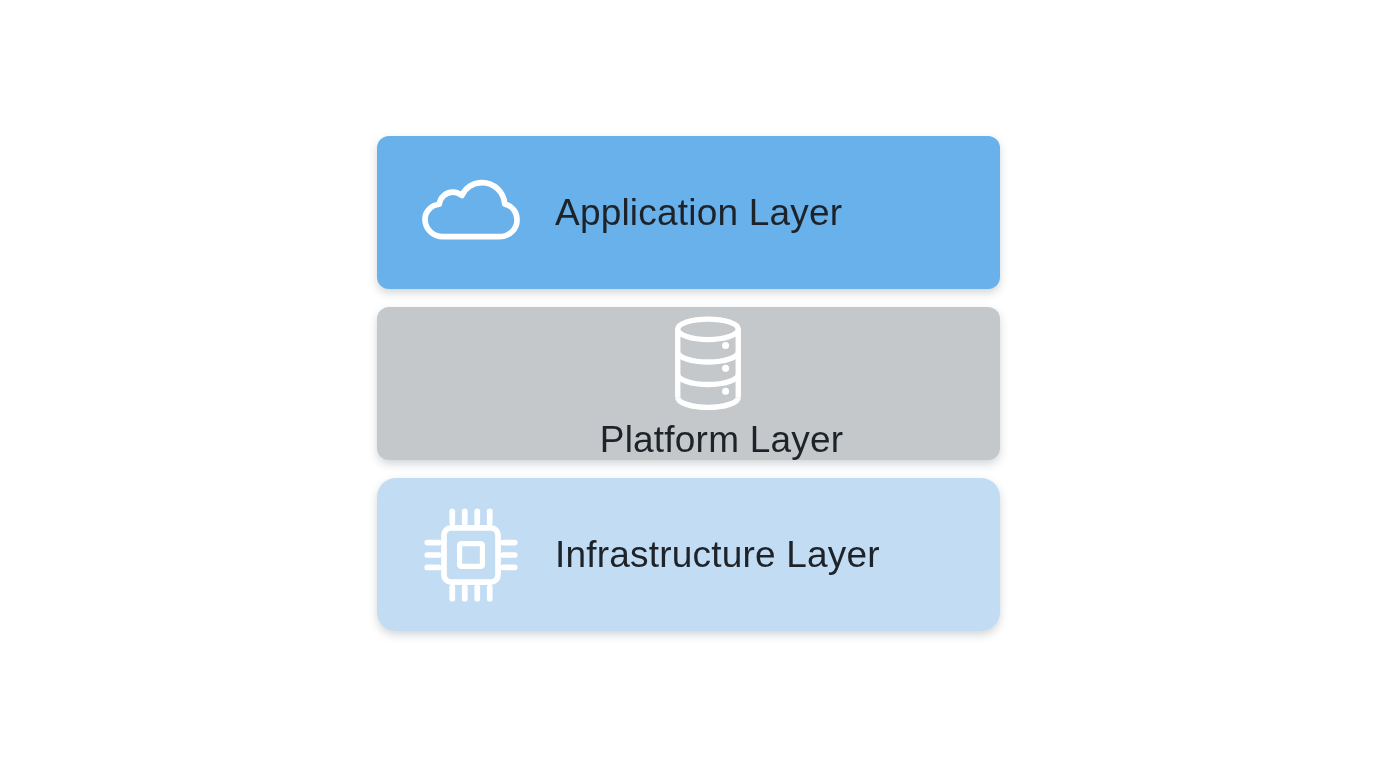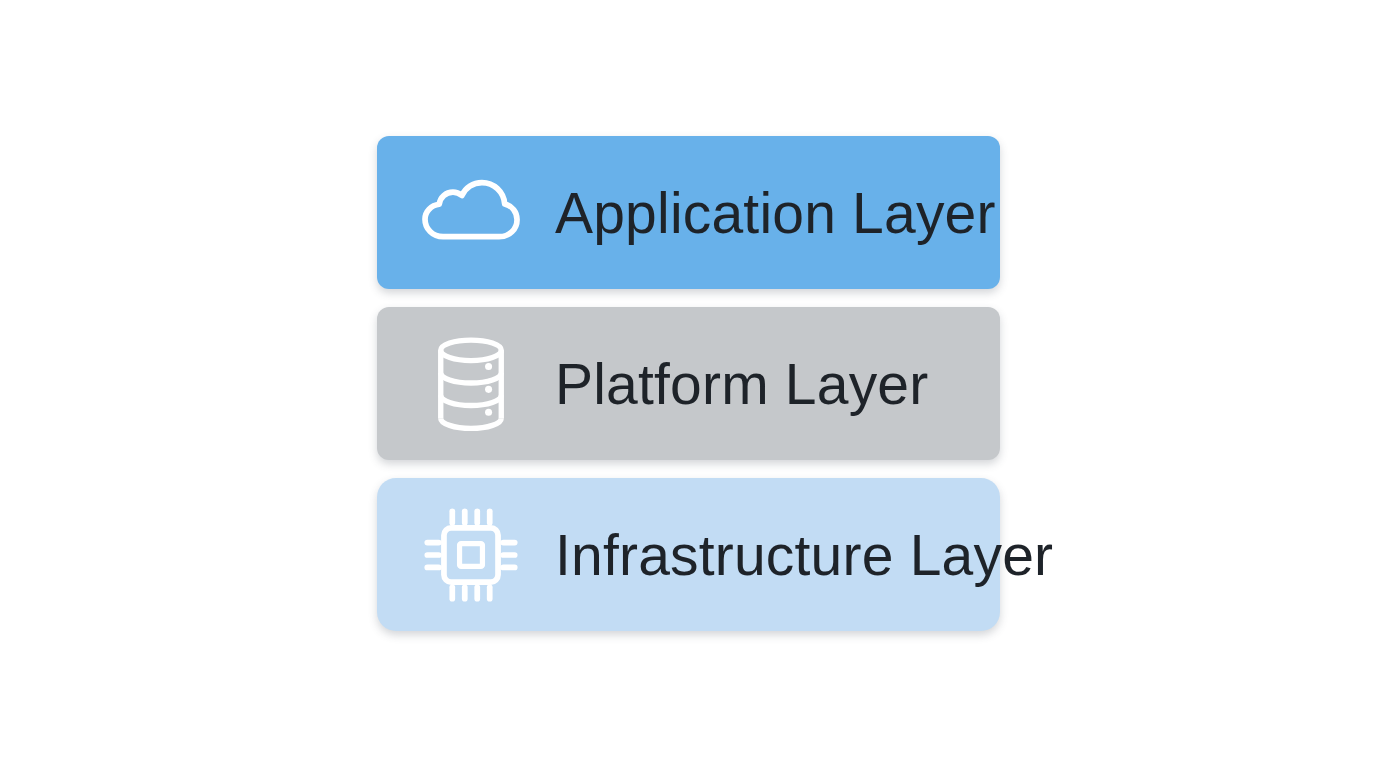--- a/index.html
+++ b/index.html
@@ -33,21 +33,21 @@
   .icon-box {
     width: 112px;
     display: flex;
     align-items: center;
     justify-content: center;
     flex: 0 0 112px;
   }
 
   .layer-label {
     margin-left: 28px;
-    font-size: 57px;
+    font-size: 37px;
     font-weight: 500;
     letter-spacing: 0.2px;
     white-space: nowrap;
   }
 
   svg { display: block; }
 </style>
 </head>
 <body>
 
@@ -66,21 +66,21 @@
                    C 48.5 12.5, 56.5 7, 66 7
                    C 78.5 7, 89 16.5, 90 29.5
                    C 98 31.5, 103 38, 103 46
                    C 103 56, 95 64, 84 64
                    Z" stroke="#ffffff" stroke-width="6" stroke-linejoin="round"></path>
         </svg>
       </span>
       <span class="layer-label" style="color: rgb(30, 35, 41);">Application Layer</span>
     </div>
 
-    <div class="layer" style="background: rgb(197, 200, 203);">
+    <div class="layer" style="background: rgb(197, 200, 203); flex-direction: column;">
       <span class="icon-box">
         <svg width="82" height="98" viewBox="0 0 84 100" fill="none">
           <ellipse cx="42" cy="15.5" rx="31" ry="10.5" stroke="#ffffff" stroke-width="5.5"></ellipse>
           <path d="M11 15.5 V 85" stroke="#ffffff" stroke-width="5.5"></path>
           <path d="M73 15.5 V 85" stroke="#ffffff" stroke-width="5.5"></path>
           <path d="M11 85 A 31 10.5 0 0 0 73 85" stroke="#ffffff" stroke-width="5.5"></path>
           <path d="M11 38.5 A 31 10.5 0 0 0 73 38.5" stroke="#ffffff" stroke-width="5.5"></path>
           <path d="M11 61.5 A 31 10.5 0 0 0 73 61.5" stroke="#ffffff" stroke-width="5.5"></path>
           <circle cx="60" cy="32" r="3.6" fill="#ffffff"></circle>
           <circle cx="60" cy="55.5" r="3.6" fill="#ffffff"></circle>

